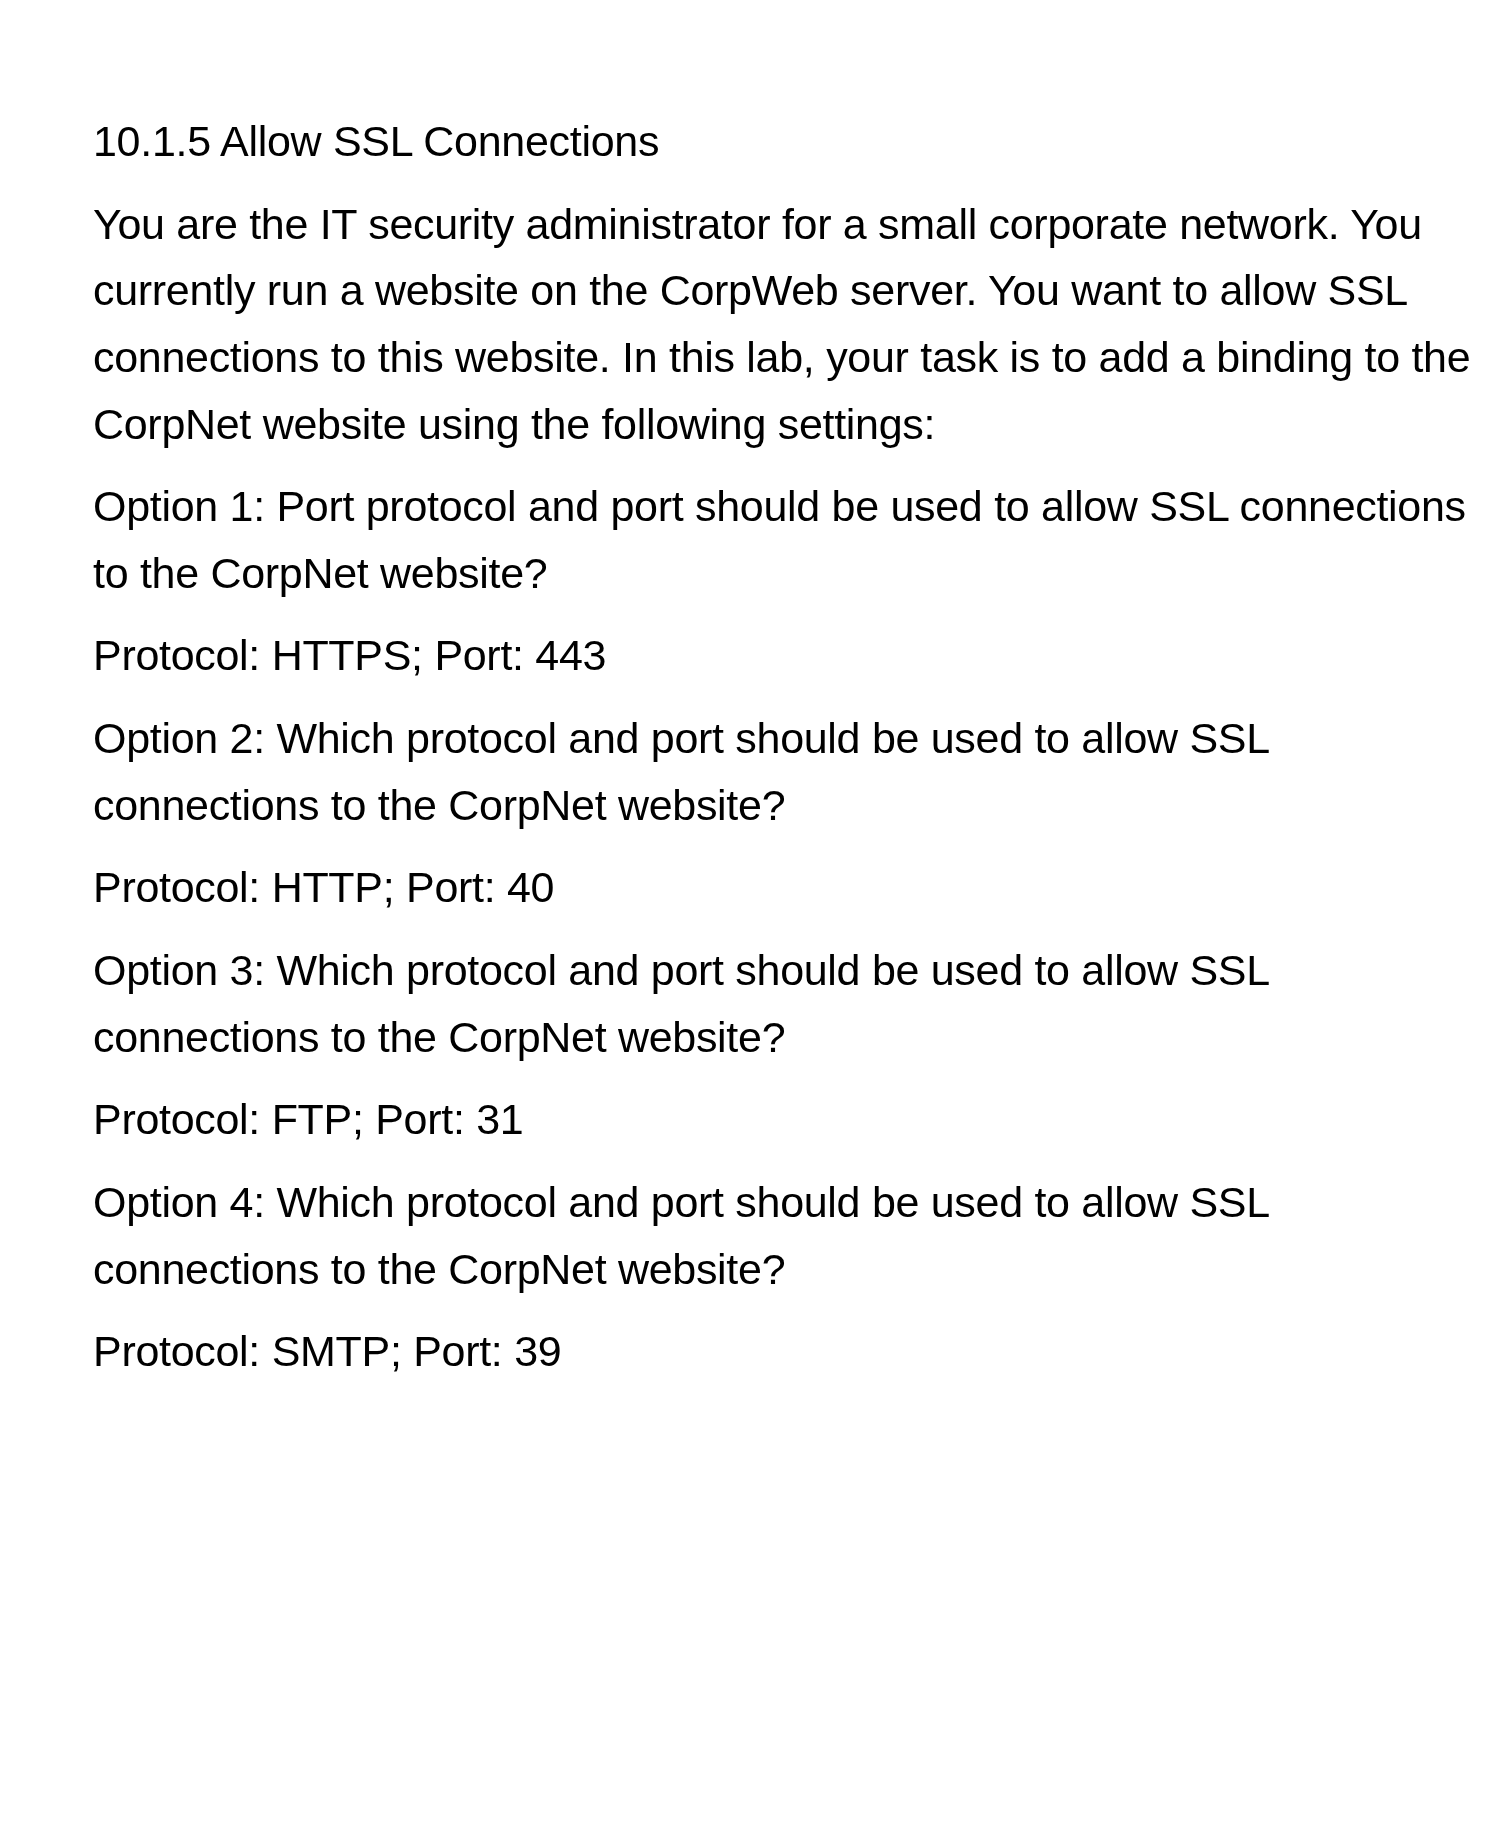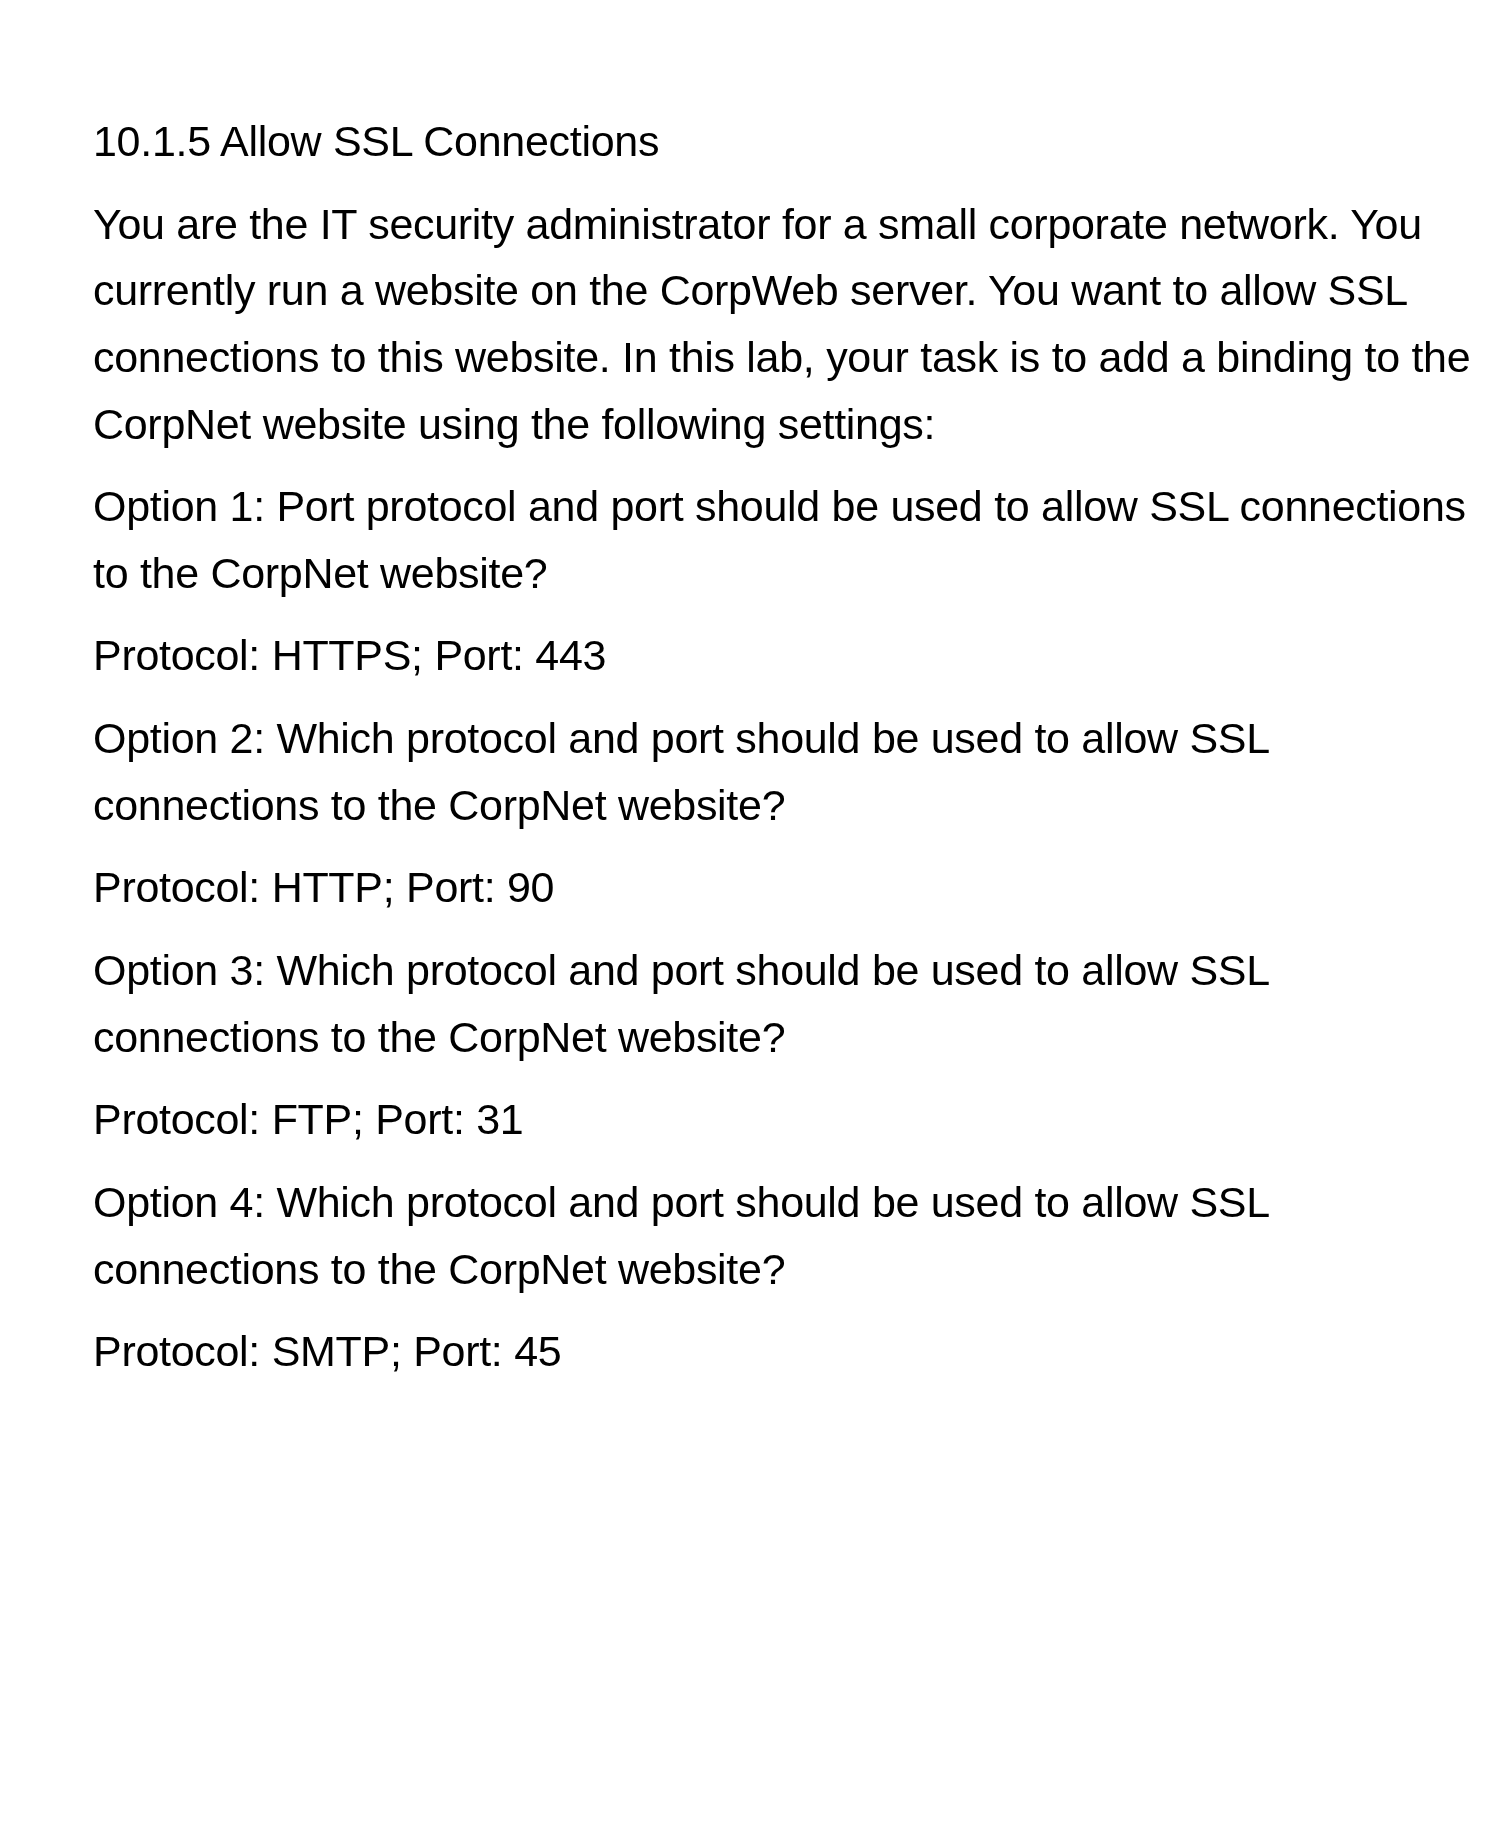--- a/index.html
+++ b/index.html
@@ -30,19 +30,19 @@
 </head>
 <body>
 
 <div class="heading">10.1.5 Allow SSL Connections</div>
 <div class="paragraph">You are the IT security administrator for a small corporate network. You currently run a website on the CorpWeb server. You want to allow SSL connections to this website. In this lab, your task is to add a binding to the CorpNet website using the following settings:</div>
 
 <div class="paragraph">Option 1: Port protocol and port should be used to allow SSL connections to the CorpNet website?</div>
 <div class="paragraph">Protocol: HTTPS; Port: 443</div>
 
 <div class="paragraph">Option 2: Which protocol and port should be used to allow SSL connections to the CorpNet website?</div>
-<div class="paragraph">Protocol: HTTP; Port: 90</div>
+<div class="paragraph">Protocol: HTTP; Port: 40</div>
 
 <div class="paragraph">Option 3: Which protocol and port should be used to allow SSL connections to the CorpNet website?</div>
 <div class="paragraph">Protocol: FTP; Port: 31</div>
 
 <div class="paragraph">Option 4: Which protocol and port should be used to allow SSL connections to the CorpNet website?</div>
-<div class="paragraph">Protocol: SMTP; Port: 45</div>
+<div class="paragraph">Protocol: SMTP; Port: 39</div>
 
 </body></html>

